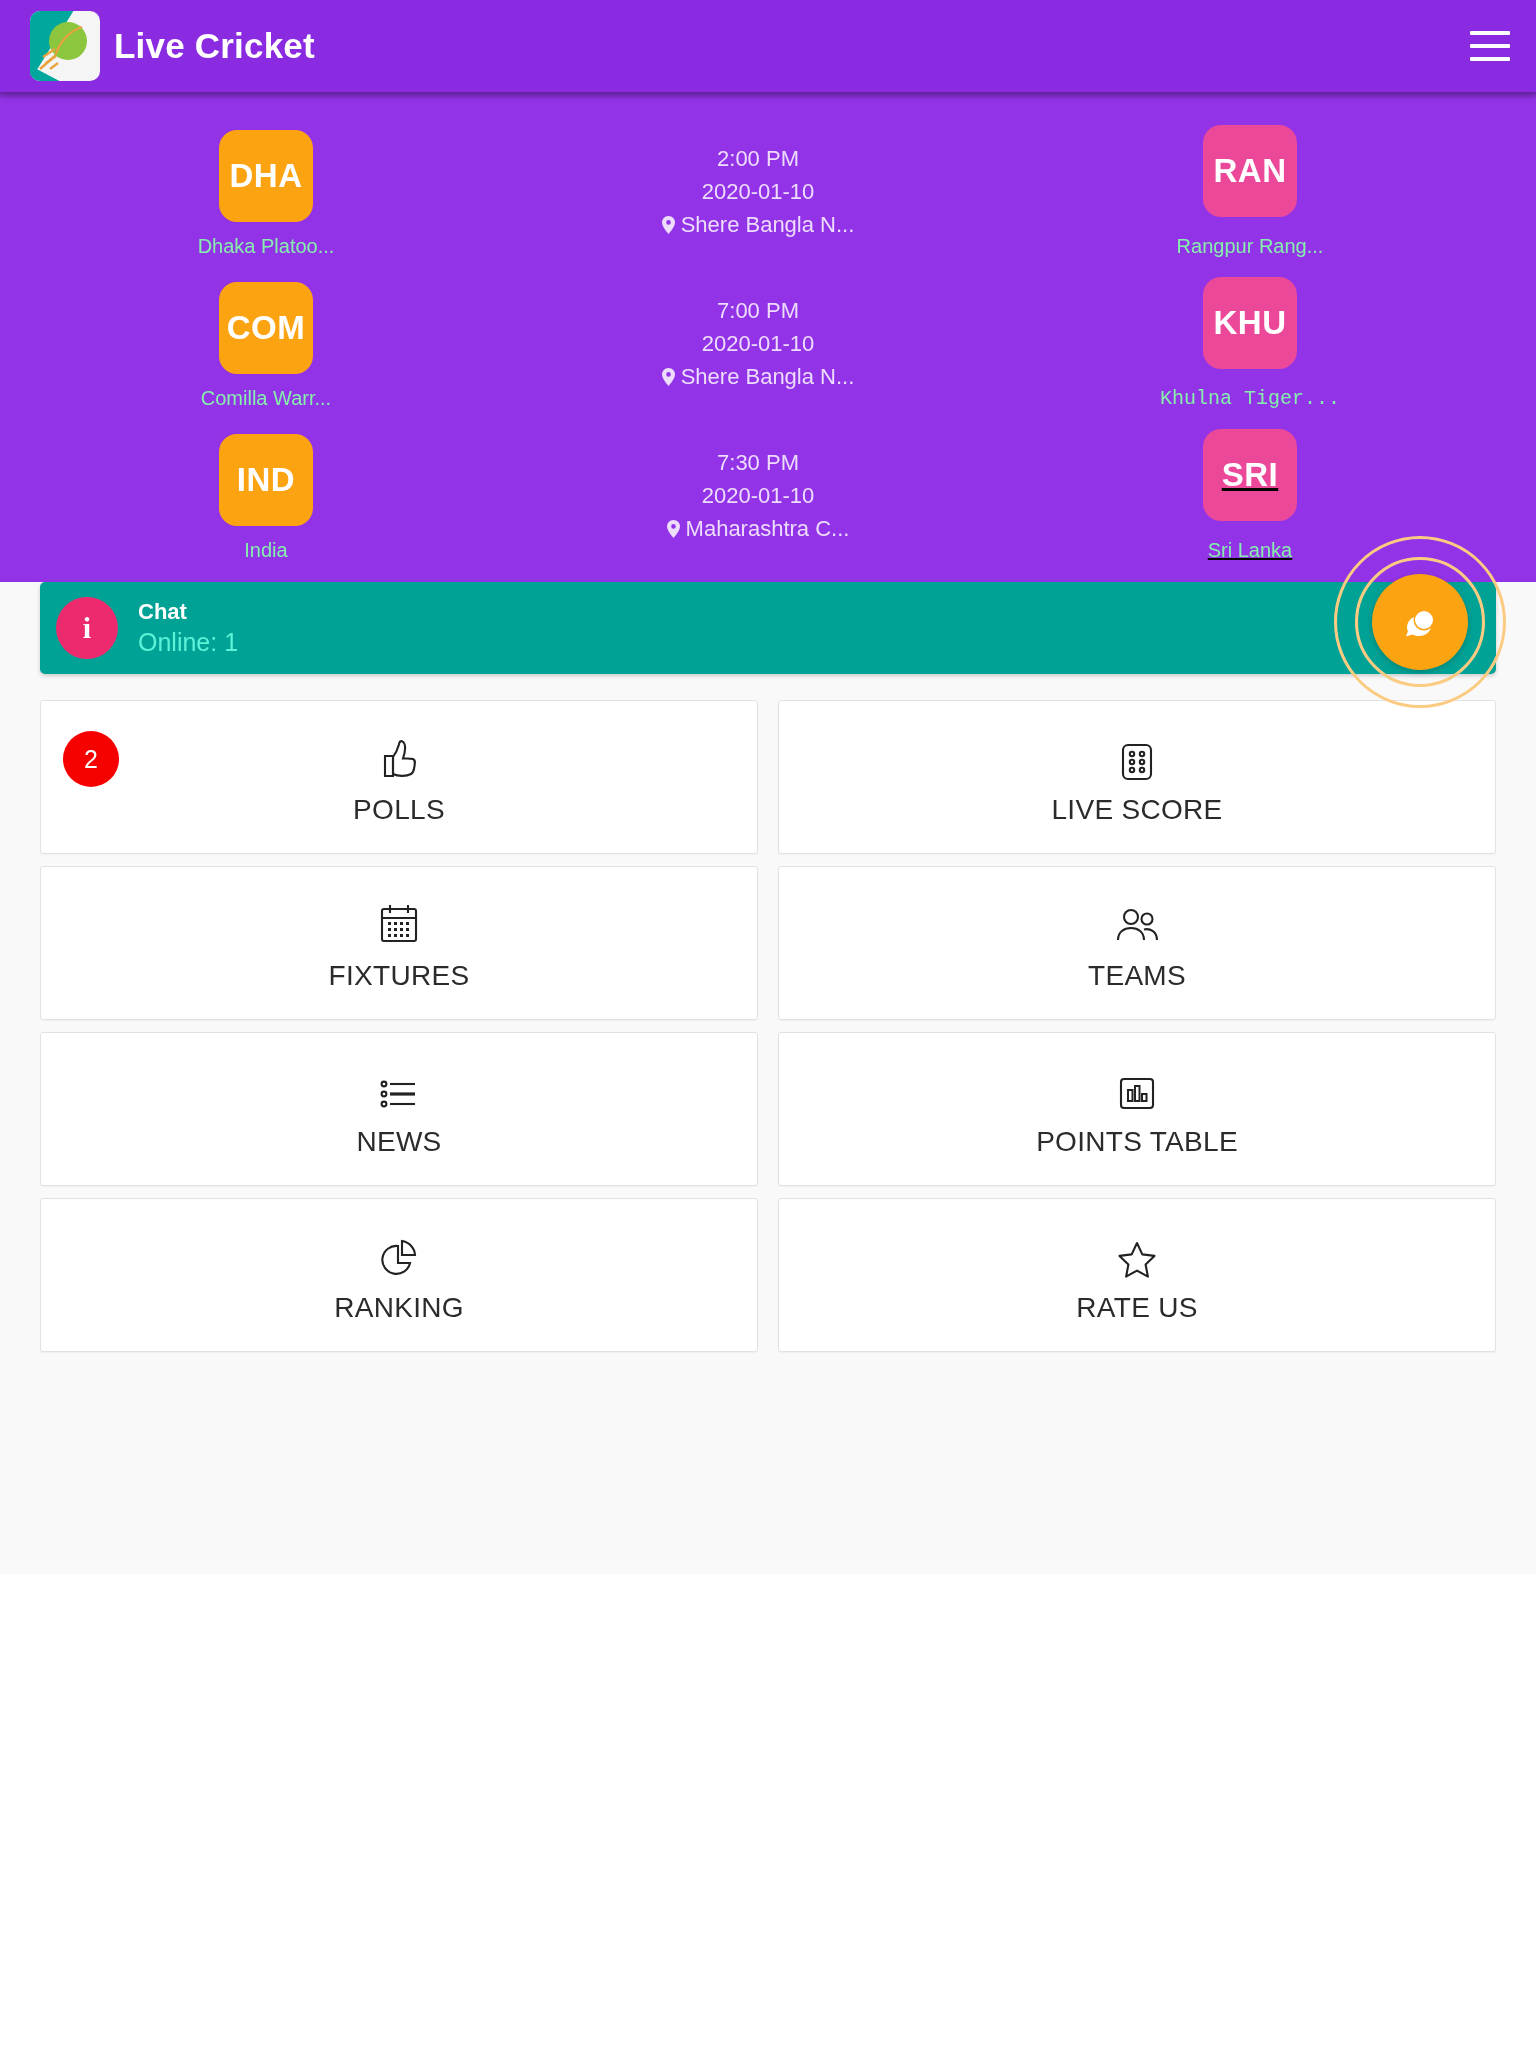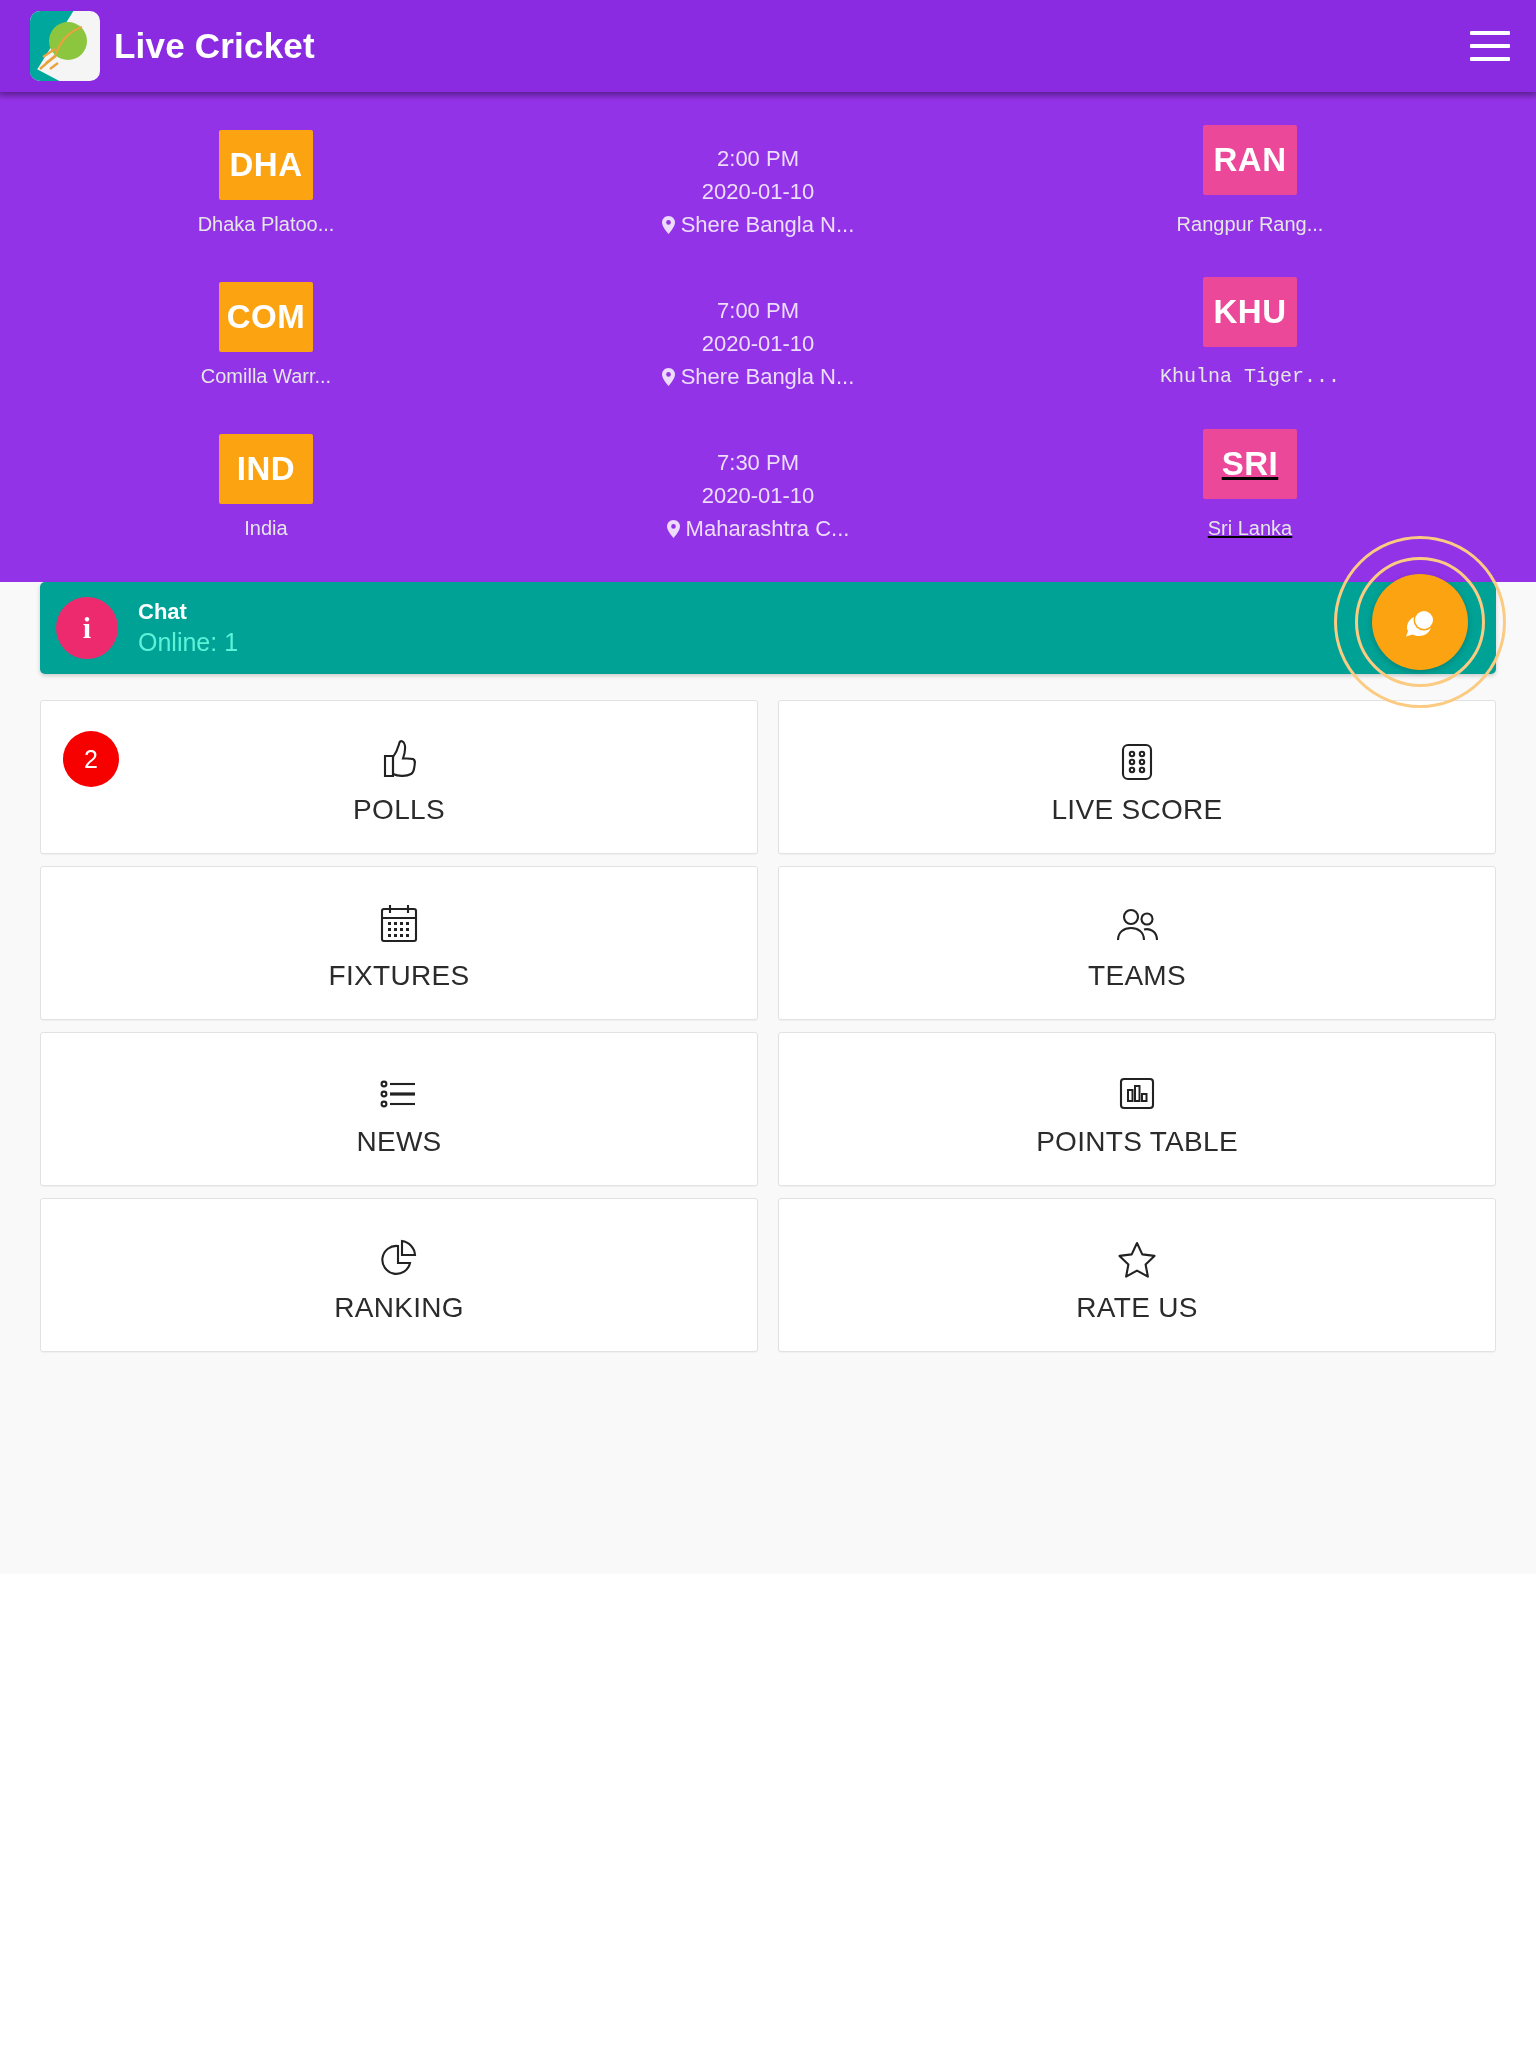--- a/index.html
+++ b/index.html
@@ -77,33 +77,33 @@
     height: 152px;
   }
   .team {
     width: 300px;
     display: flex; flex-direction: column; align-items: center;
     flex: 0 0 auto;
   }
   .team.left { margin-left: 116px; }
   .team.right { margin-left: auto; margin-right: 136px; }
   .team-badge {
-    width: 94px; height: 70px;
+    width: 94px; height: 92px;
     background: #FCA311;
-    border-radius: 2px;
+    border-radius: 18px;
     display: flex; align-items: center; justify-content: center;
     color: #ffffff;
     font-size: 33px;
     font-weight: bold;
     letter-spacing: .5px;
   }
   .team.right .team-badge { background: #ec4899; }
   .team-name {
     margin-top: 13px;
-    color: #e5e5e5;
+    color: #86efac;
     font-size: 20px;
     white-space: nowrap;
   }
   .match-mid {
     flex: 1 1 auto;
     text-align: center;
     color: #EDDCFB;
     font-size: 22px;
     line-height: 33px;
     padding-top: 12px;

